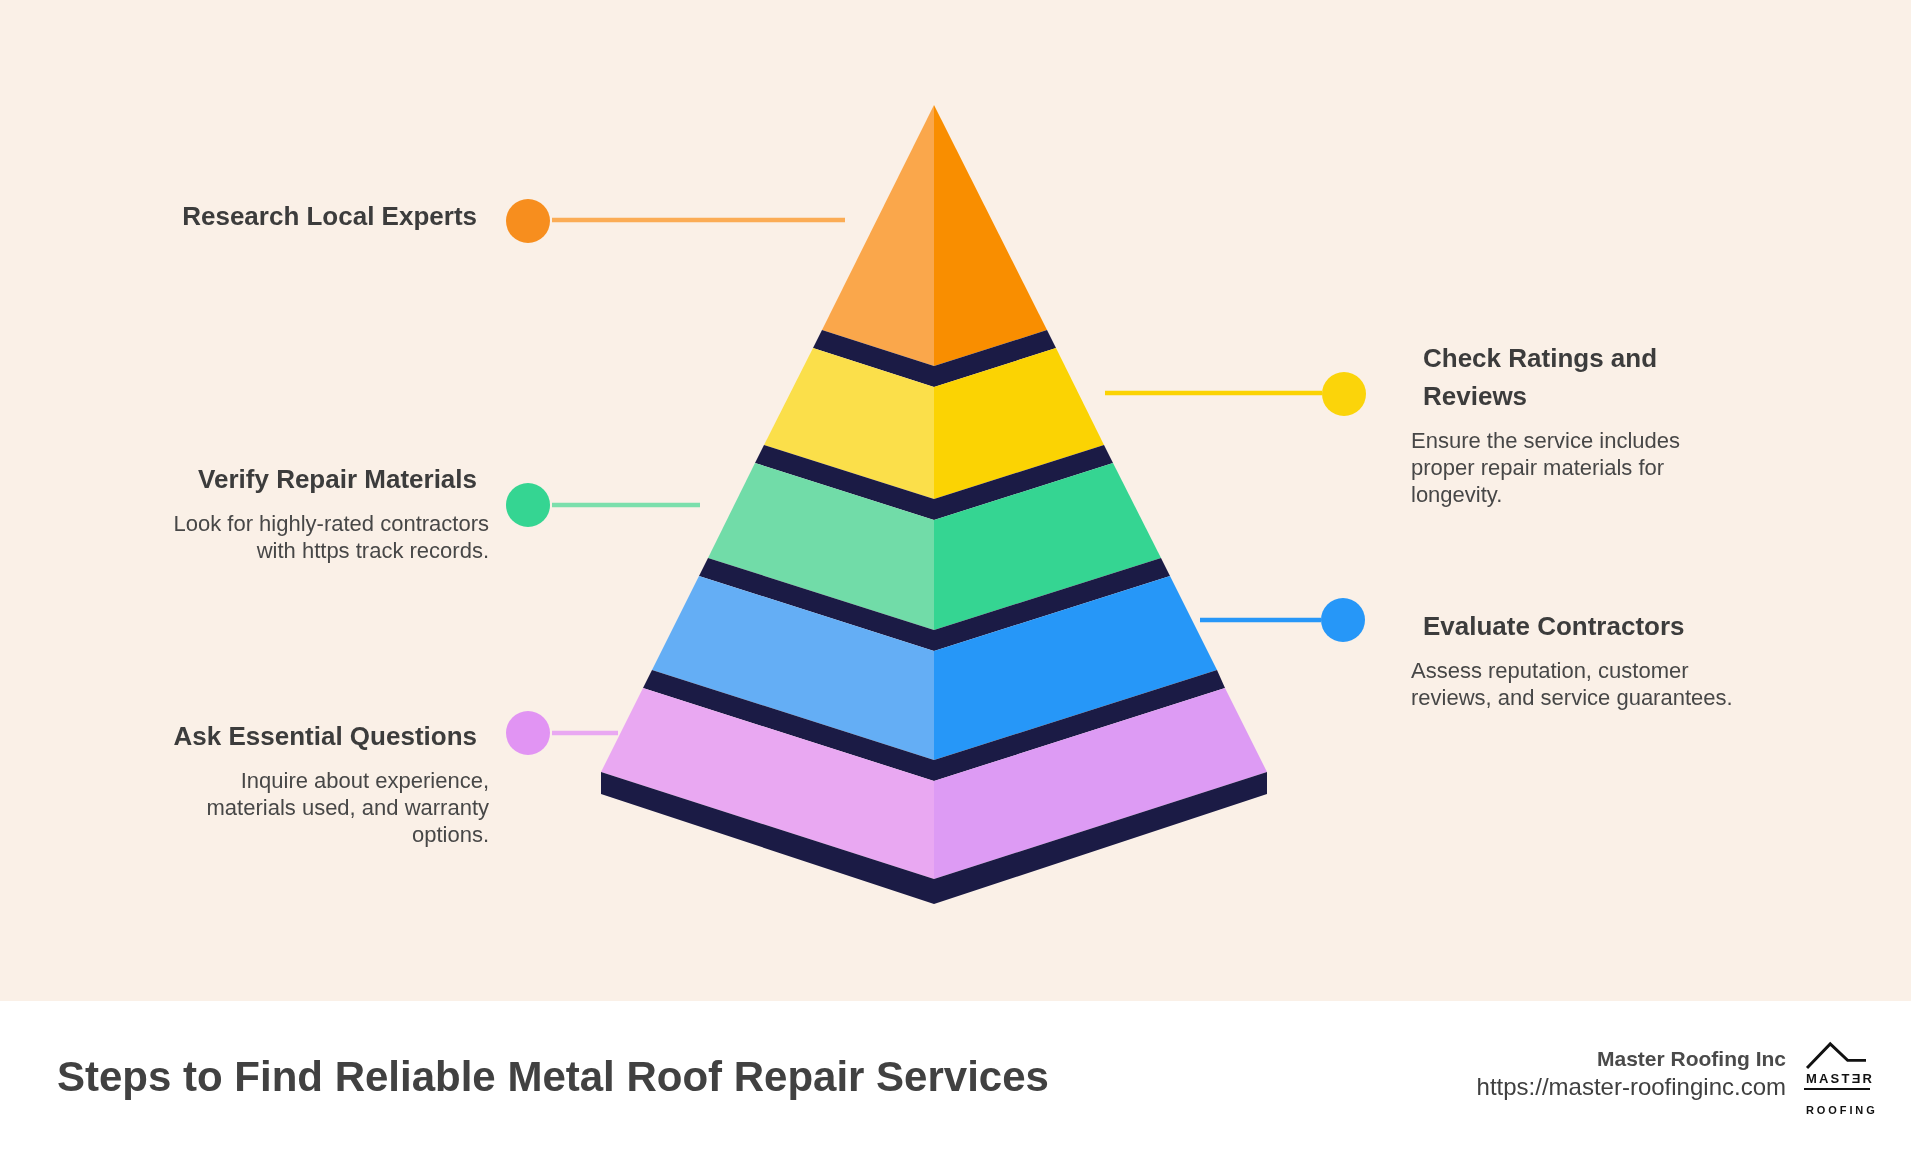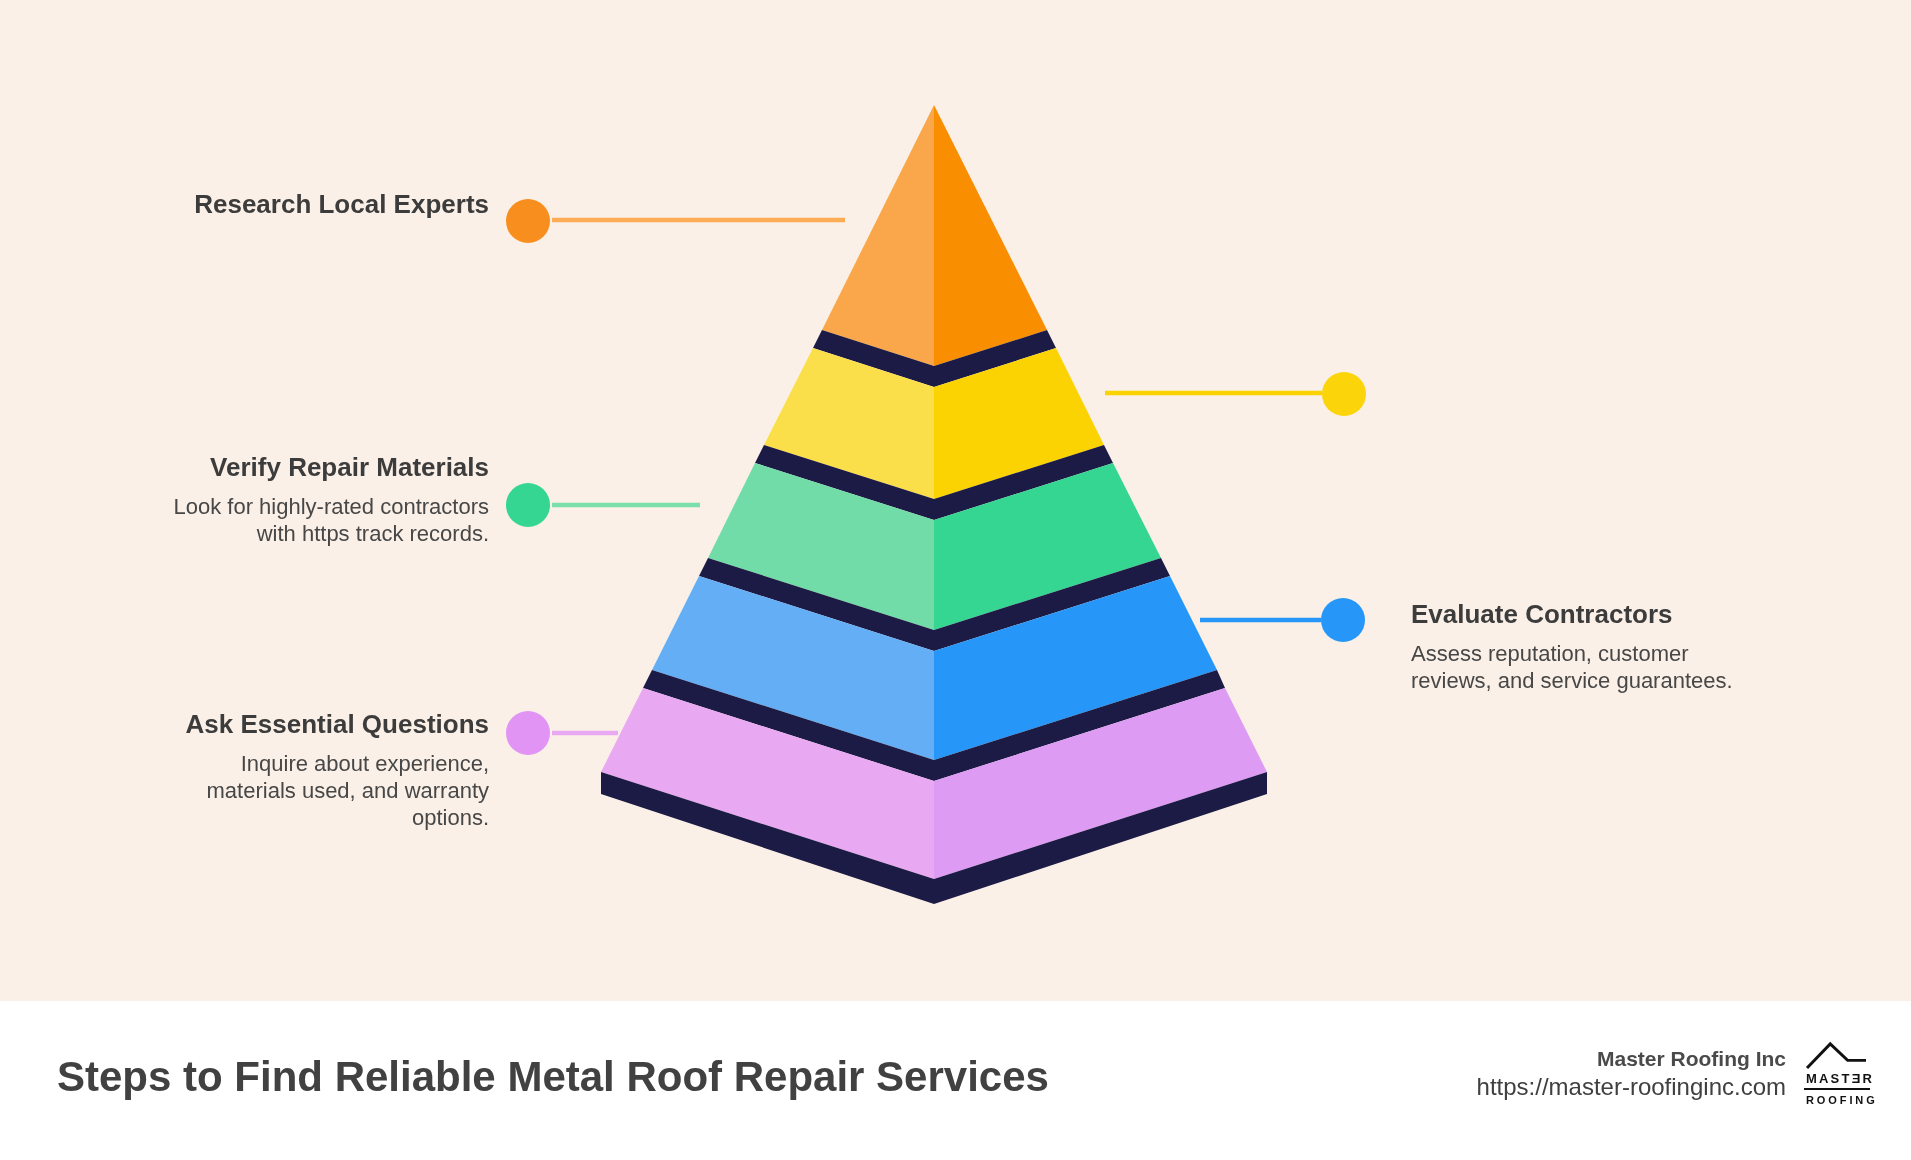--- a/index.html
+++ b/index.html
@@ -7,21 +7,21 @@
     position: relative;
     width: 1911px; height: 1160px;
     overflow: hidden;
     font-family: "Liberation Sans", "DejaVu Sans", sans-serif;
   }
   .diagram-svg { position:absolute; left:0; top:0; }
   .note { position:absolute; }
   .note-left  { left:129px; width:360px; text-align:right; }
   .note-right { left:1411px; width:350px; text-align:left; }
   .note h2 {
-    margin:0; font-size:26px; line-height:38px; font-weight:700;
+    margin:12px; font-size:26px; line-height:38px; font-weight:700;
     color:#3C3C3C; white-space:pre-line;
   }
   .note p {
     margin:7px 0 0 0; font-size:22px; line-height:27px; font-weight:400;
     color:#474747; white-space:pre-line;
   }
   .footer {
     position:absolute; left:0; top:1001px; width:1911px; height:159px;
   }
   .footer h1 {
@@ -36,21 +36,21 @@
   .brand-name { font-size:21px; font-weight:700; color:#4A4A4A; line-height:28px; }
   .brand-url  { font-size:24px; font-weight:400; color:#404040; line-height:28px; }
   .logo { width:66px; text-align:center; margin-top:-4px; }
   .logo svg { display:block; margin:0 auto; }
   .logo-master {
     font-size:13px; font-weight:700; letter-spacing:2.2px; color:#111;
     border-bottom:2px solid #111; padding:1px 7px 2px 2px; white-space:nowrap;
   }
   .logo-roofing {
     font-size:11px; font-weight:600; letter-spacing:2.9px; color:#111;
-    padding:4px 0 0 2px; white-space:nowrap;
+    padding:14px 0 0 2px; white-space:nowrap;
   }
 </style>
 </head>
 <body>
 
 <div class="canvas" style="background-color: rgb(250, 240, 231);">
 
   <svg class="diagram-svg" width="1911" height="1160" viewBox="0 0 1911 1160">
 
     <line x1="552" y1="220" x2="845" y2="220" stroke-width="4.5" stroke="#FBAC55"></line>
@@ -83,20 +83,27 @@
     <circle cx="1344" cy="394" r="22" fill="#FBD40A"></circle>
     <circle cx="528" cy="505" r="22" fill="#35D592"></circle>
     <circle cx="1343" cy="620" r="22" fill="#2697F8"></circle>
     <circle cx="528" cy="733" r="22" fill="#E194F3"></circle>
   </svg>
 
   <div class="note note-left" style="top:185px">
     <h2>Research Local Experts</h2>
   </div>
 
+  <div class="note note-right" style="top:327px">
+    <h2>Check Ratings and
+Reviews</h2>
+    <p>Ensure the service includes
+proper repair materials for
+longevity.</p>
+  </div>
 
   <div class="note note-left" style="top:448px">
     <h2>Verify Repair Materials</h2>
     <p>Look for highly-rated contractors
 with https track records.</p>
   </div>
 
   <div class="note note-left" style="top:705px">
     <h2>Ask Essential Questions</h2>
     <p>Inquire about experience,

